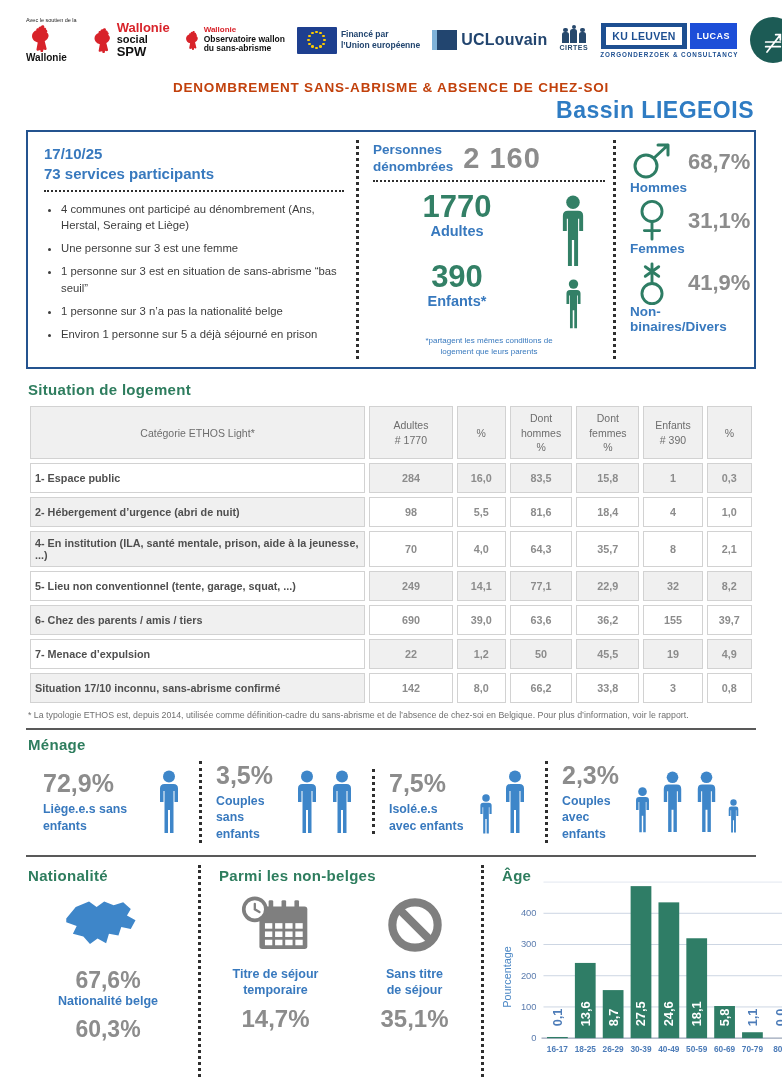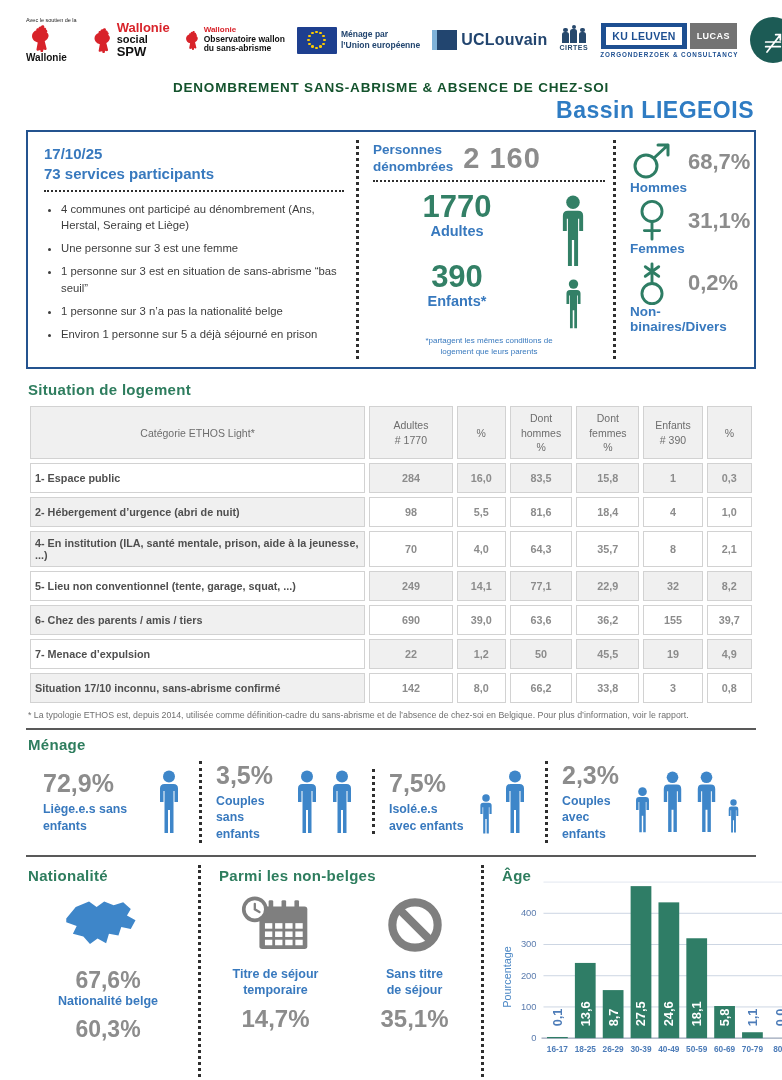--- a/index.html
+++ b/index.html
@@ -25,27 +25,27 @@
   .ucl-name{font-size:16px;font-weight:bold;color:#22456F;letter-spacing:.2px;}
   .cirtes{flex-direction:column;gap:1px;}
   .cirtes .fig{display:flex;align-items:flex-end;gap:1.5px;}
   .cirtes .p{width:7px;background:#27496d;border-radius:2.5px 2.5px 0 0;position:relative;}
   .cirtes .p::before{content:"";position:absolute;top:-4.5px;left:1.25px;width:4.5px;height:4.5px;border-radius:50%;background:inherit;}
   .cirtes .lbl{font-size:7px;font-weight:bold;color:#27496d;letter-spacing:.5px;}
   .kul{flex-direction:column;align-items:center;gap:2px;}
   .kul-row{display:flex;gap:3px;align-items:stretch;}
   .kul-shield{background:#1D4F91;padding:4px 5px;display:flex;align-items:center;}
   .kul-shield span{background:#fff;color:#1D4F91;font-weight:bold;font-size:10.5px;padding:3px 6px;letter-spacing:.3px;}
-  .lucas{background:#737373;color:#fff;font-weight:bold;font-size:9px;display:flex;align-items:center;padding:0 7px;letter-spacing:.5px;}
+  .lucas{background:#1d4ed8;color:#fff;font-weight:bold;font-size:9px;display:flex;align-items:center;padding:0 7px;letter-spacing:.5px;}
   .kul-cap{font-size:6.3px;font-weight:bold;color:#1D4F91;letter-spacing:.9px;}
   .partner{gap:6px;}
   .partner-circle{width:46px;height:46px;border-radius:50%;background:#1C5B55;display:flex;align-items:center;justify-content:center;}
 
   
-  .kicker{font-size:13.5px;font-weight:bold;color:#14532d;letter-spacing:.8px;text-align:center;}
+  .kicker{font-size:13.5px;font-weight:bold;color:#c2410c;letter-spacing:.8px;text-align:center;}
   .basin{font-size:23px;font-weight:bold;color:#2F7CC3;text-align:right;letter-spacing:.5px;margin:2px 2px 6px 0;}
 
   
   .sumbox{border:2px solid #24538F;display:flex;padding:8px 6px;min-height:192px;}
   .dot-r{border-right:3px dotted #2e2e2e;}
   .col1{flex:0 0 300px;padding:4px 12px 4px 10px;}
   .col1 .blue-h{color:#3879BE;font-weight:bold;font-size:15px;line-height:1.35;}
   .dotline{border-bottom:2px dotted #2e2e2e;margin:5px 0 9px 0;}
   .col1 ul{margin:0;padding-left:17px;font-size:11.3px;color:#3d3d3d;}
   .col1 li{margin-bottom:6px;line-height:1.5;}
@@ -154,21 +154,21 @@
           <i style="left: 25.4282px; top: 16px;"></i>
           <i style="left: 22.5px; top: 18.9282px;"></i>
           <i style="left: 18.5px; top: 20px;"></i>
           <i style="left: 14.5px; top: 18.9282px;"></i>
           <i style="left: 11.5718px; top: 16px;"></i>
           <i style="left: 10.5px; top: 12px;"></i>
           <i style="left: 11.5718px; top: 8px;"></i>
           <i style="left: 14.5px; top: 5.0718px;"></i>
         </div>
       <div class="eu-txt">
-        <div>Ménage par</div>
+        <div>Financé par</div>
         <div>l’Union européenne</div>
       </div>
     </div>
     <div class="logo">
       <div class="ucl-sq"></div>
       <span class="ucl-name">UCLouvain</span>
     </div>
     <div class="logo cirtes">
       <div class="fig">
         <span class="p" style="height:11px"></span>
@@ -262,21 +262,21 @@
           <span class="g-val">31,1%</span>
         </div>
         <div class="g-lab">Femmes</div>
       </div>
       <div class="g-row">
         <div class="g-top">
           <svg class="gsym" width="44" height="46" viewBox="0 0 40 48" fill="none" stroke="currentColor" stroke-width="3" stroke-linecap="round">
             <circle cx="20" cy="35" r="10.5"></circle>
               <path d="M20 24 L20 4 M13 7 L27 17 M27 7 L13 17"></path>
           </svg>
-          <span class="g-val">0,2%</span>
+          <span class="g-val">41,9%</span>
         </div>
         <div class="g-lab">Non-binaires/Divers</div>
       </div>
     </div>
   </div>
 
   <div class="sec-h">Situation de logement</div>
   <table class="housing">
     <thead>
         <tr id="housing-head-row">

